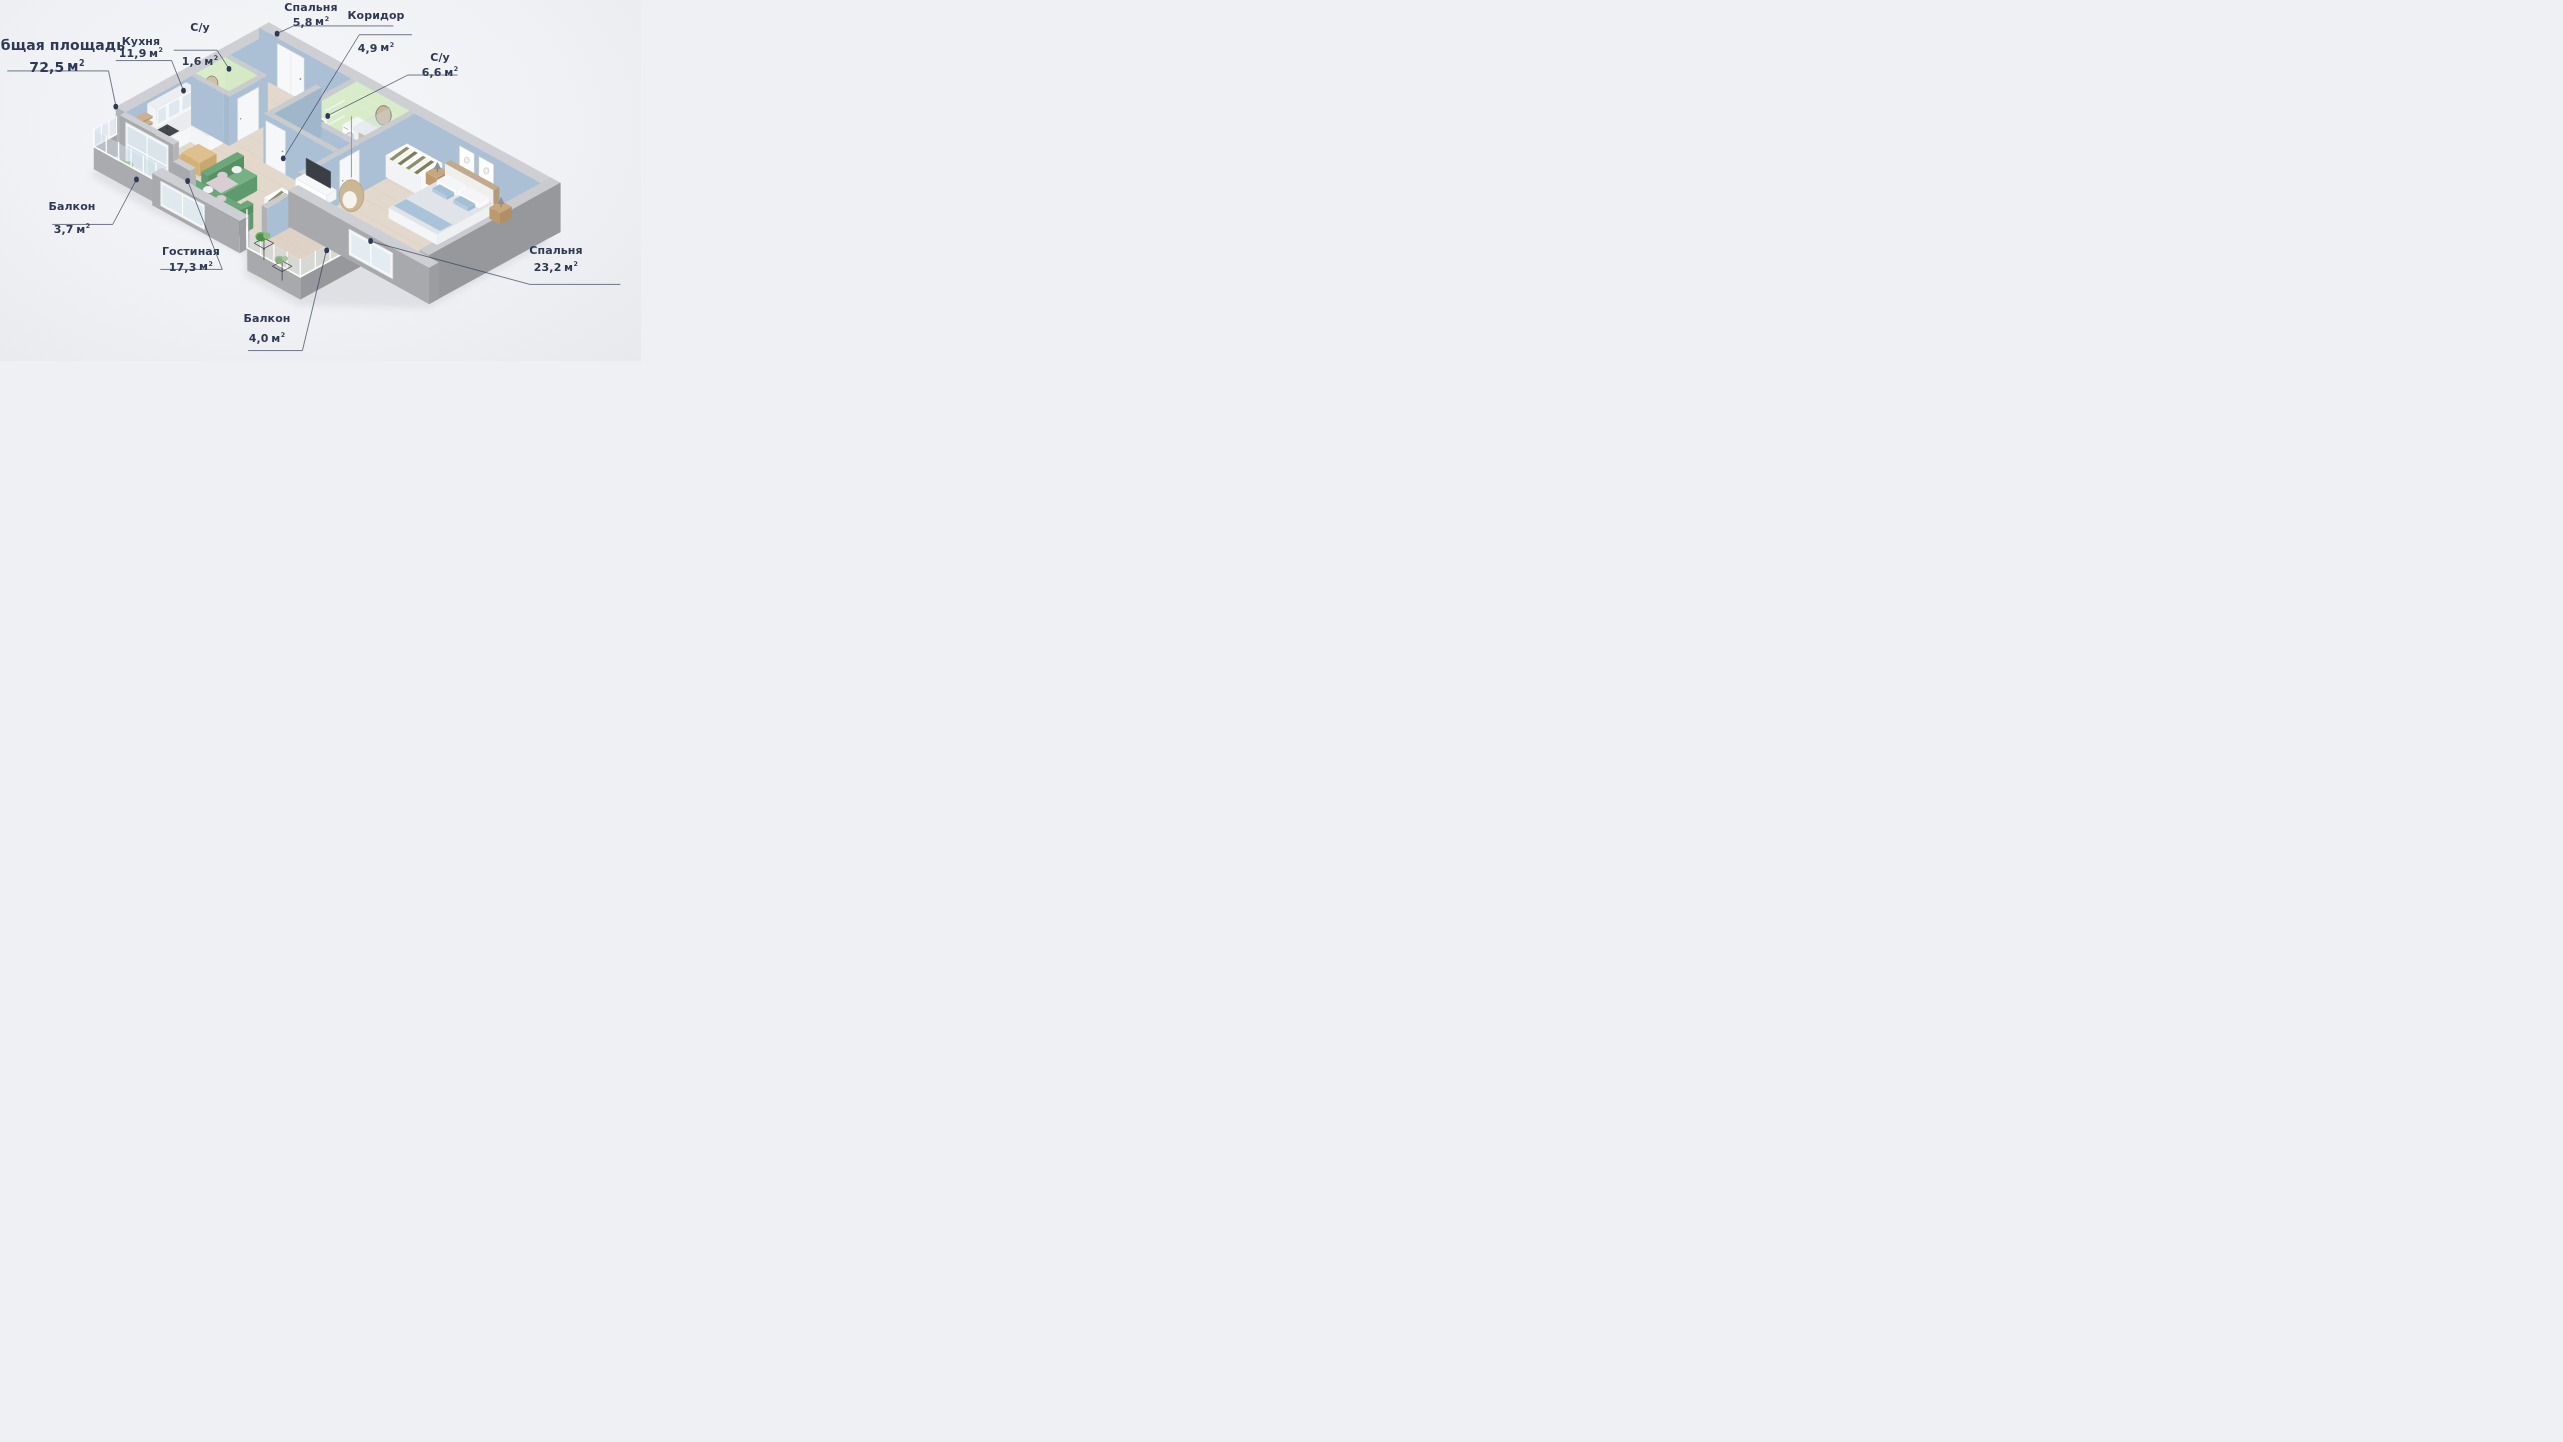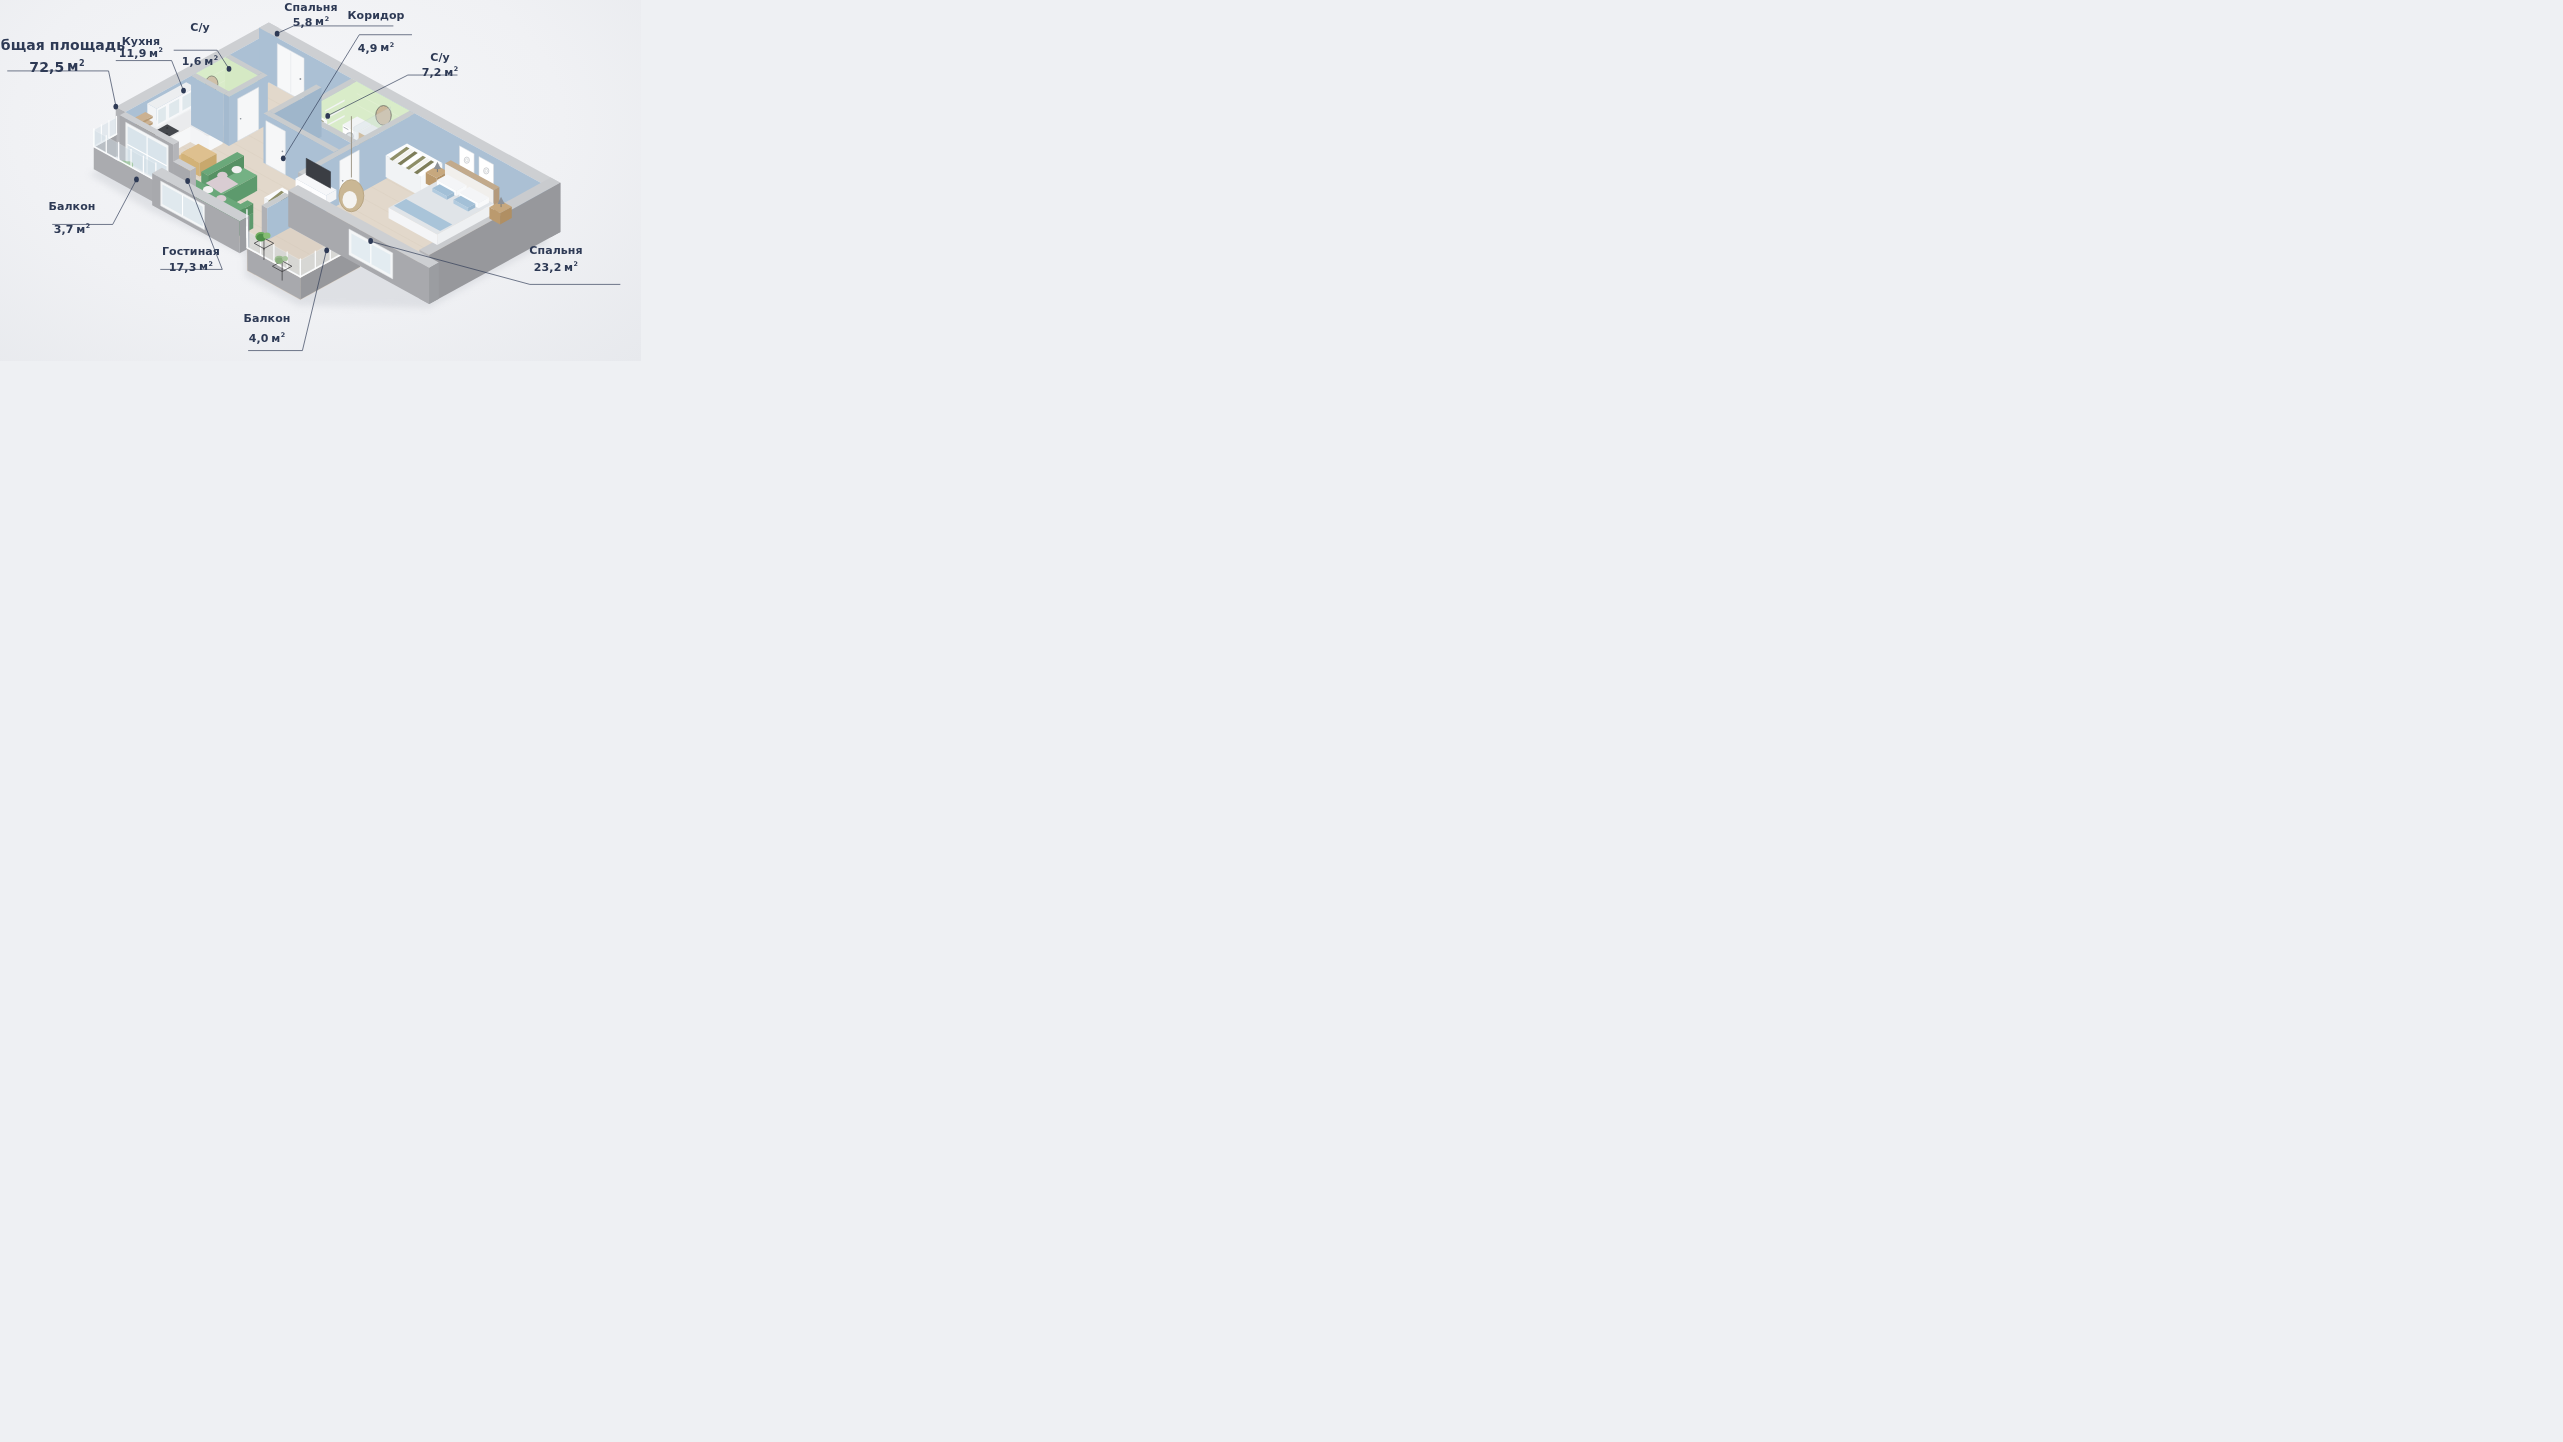--- a/index.html
+++ b/index.html
@@ -395,21 +395,21 @@
     <div class="l2" style="margin-top:0"><span>11,9</span><span class="u"><span>м</span><sup>2</sup></span></div>
   </div>
 
   <div class="lbl room" style="left:376px;top:9.8px">
     <div class="l1">Коридор</div>
     <div class="l2" style="margin-top:21px"><span>4,9</span><span class="u"><span>м</span><sup>2</sup></span></div>
   </div>
 
   <div class="lbl room" style="left:440px;top:52px">
     <div class="l1">С/у</div>
-    <div class="l2" style="margin-top:3.1px"><span>7,2</span><span class="u"><span>м</span><sup>2</sup></span></div>
+    <div class="l2" style="margin-top:3.1px"><span>6,6</span><span class="u"><span>м</span><sup>2</sup></span></div>
   </div>
 
   <div class="lbl room" style="left:72px;top:201px">
     <div class="l1">Балкон</div>
     <div class="l2" style="margin-top:11px"><span>3,7</span><span class="u"><span>м</span><sup>2</sup></span></div>
   </div>
 
   <div class="lbl room" style="left:191px;top:246px">
     <div class="l1">Гостиная</div>
     <div class="l2" style="margin-top:3.6px"><span>17,3</span><span class="u"><span>м</span><sup>2</sup></span></div>

